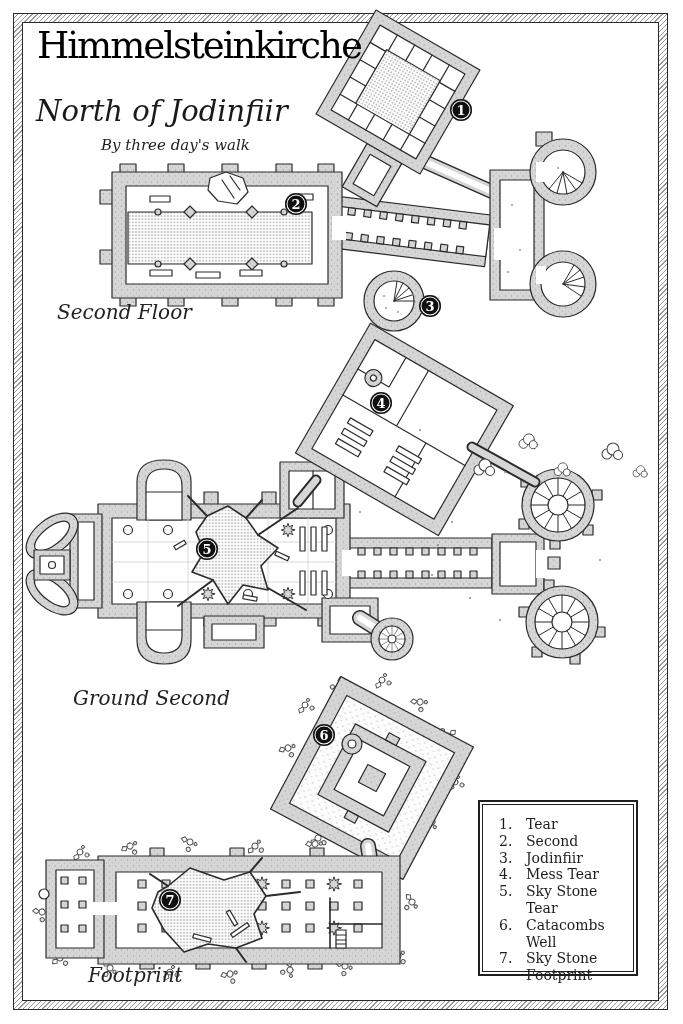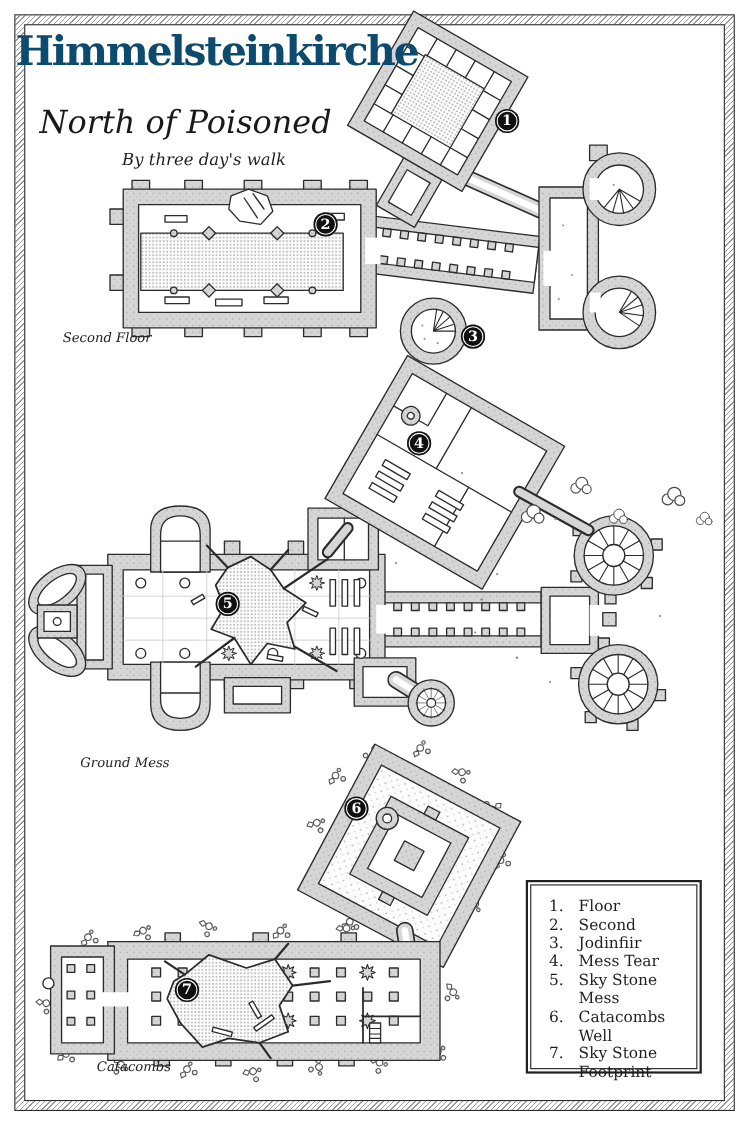--- a/index.html
+++ b/index.html
@@ -5,24 +5,24 @@
   html,body{margin:0;padding:0}
   body{width:683px;height:1024px;position:relative;background:#fff;overflow:hidden;
        font-family:"DejaVu Serif",serif;color:#1e1e1e}
   .abs{position:absolute}
   
   .frame-outer{position:absolute;left:13px;top:13px;width:655px;height:997px;box-sizing:border-box;
     border:1px solid #2a2a2a;
     background:repeating-linear-gradient(135deg,#ffffff 0 2.5px,#9a9a9a 2.5px 3.4px)}
   .frame-inner{position:absolute;inset:8px;background:#fff;border:1px solid #2a2a2a}
   svg.map{position:absolute;left:0;top:0}
-  .title{left:14px;top:24px;font-size:37px;font-weight:bold;letter-spacing:-2px;color:#0c4a6e}
+  .title{left:37px;top:24px;font-size:37px;font-weight:normal;letter-spacing:-2px;color:#000000}
   .subtitle{left:36px;top:94px;font-size:29px;font-style:italic;color:#191919}
-  .note{left:111px;top:136px;font-size:15px;font-style:italic}
-  .floor-label{font-size:12px;font-style:italic;color:#222}
+  .note{left:101px;top:136px;font-size:15px;font-style:italic}
+  .floor-label{font-size:20px;font-style:italic;color:#222}
   .marker{width:22px;height:22px;border-radius:50%;background:#101010;color:#fff;
     display:flex;align-items:center;justify-content:center;font-size:13px;font-weight:bold;
     box-shadow:inset 0 0 0 1.5px #101010, inset 0 0 0 2.5px #ffffff;z-index:5}
   .legend{left:478px;top:800px;width:160px;height:176px;border:2px solid #1f1f1f;box-sizing:border-box;background:#fff}
   .legend-inner{position:absolute;inset:2px;border:1px solid #1f1f1f;padding:11px 6px 0 16px;box-sizing:border-box}
   .legend-row{display:flex;font-size:14px;line-height:16.8px}
   .legend-num{width:27px;flex:0 0 27px}
   .legend-label{flex:1}
 </style>
 </head>
@@ -491,26 +491,26 @@
         <rect x="61" y="925" width="7" height="7"></rect>
           <rect x="79" y="925" width="7" height="7"></rect>
       </g>
       <rect x="92" y="902" width="26" height="13" fill="#fff" stroke="none"></rect>
       <circle cx="44" cy="894" r="5" fill="#fff"></circle>
     </g>
   </g>
 </svg>
 
 <div class="abs title">Himmelsteinkirche</div>
-<div class="abs subtitle">North of Poisoned</div>
+<div class="abs subtitle">North of Jodinfiir</div>
 <div class="abs note">By three day's walk</div>
 
 <div class="abs floor-label" style="left:57px;top:300px">Second Floor</div>
-<div class="abs floor-label" style="left:73px;top:686px">Ground Mess</div>
-<div class="abs floor-label" style="left:88px;top:963px">Catacombs</div>
+<div class="abs floor-label" style="left:73px;top:686px">Ground Second</div>
+<div class="abs floor-label" style="left:88px;top:963px">Footprint</div>
 
 <div class="abs marker" style="left:450px;top:99px">
     <span>1</span>
   </div>
 <div class="abs marker" style="left:285px;top:193px">
     <span>2</span>
   </div>
 <div class="abs marker" style="left:419px;top:295px">
     <span>3</span>
   </div>
@@ -524,37 +524,37 @@
     <span>6</span>
   </div>
 <div class="abs marker" style="left:159px;top:889px">
     <span>7</span>
   </div>
 
 <div class="abs legend">
   <div class="legend-inner">
     <div class="legend-row">
       <span class="legend-num">1.</span>
-      <span class="legend-label">Floor</span>
+      <span class="legend-label">Tear</span>
     </div>
     <div class="legend-row">
       <span class="legend-num">2.</span>
       <span class="legend-label">Second</span>
     </div>
     <div class="legend-row">
       <span class="legend-num">3.</span>
       <span class="legend-label">Jodinfiir</span>
     </div>
     <div class="legend-row">
       <span class="legend-num">4.</span>
       <span class="legend-label">Mess Tear</span>
     </div>
     <div class="legend-row">
       <span class="legend-num">5.</span>
-      <span class="legend-label">Sky Stone Mess</span>
+      <span class="legend-label">Sky Stone Tear</span>
     </div>
     <div class="legend-row">
       <span class="legend-num">6.</span>
       <span class="legend-label">Catacombs Well</span>
     </div>
     <div class="legend-row">
       <span class="legend-num">7.</span>
       <span class="legend-label">Sky Stone Footprint</span>
     </div>
   </div>

